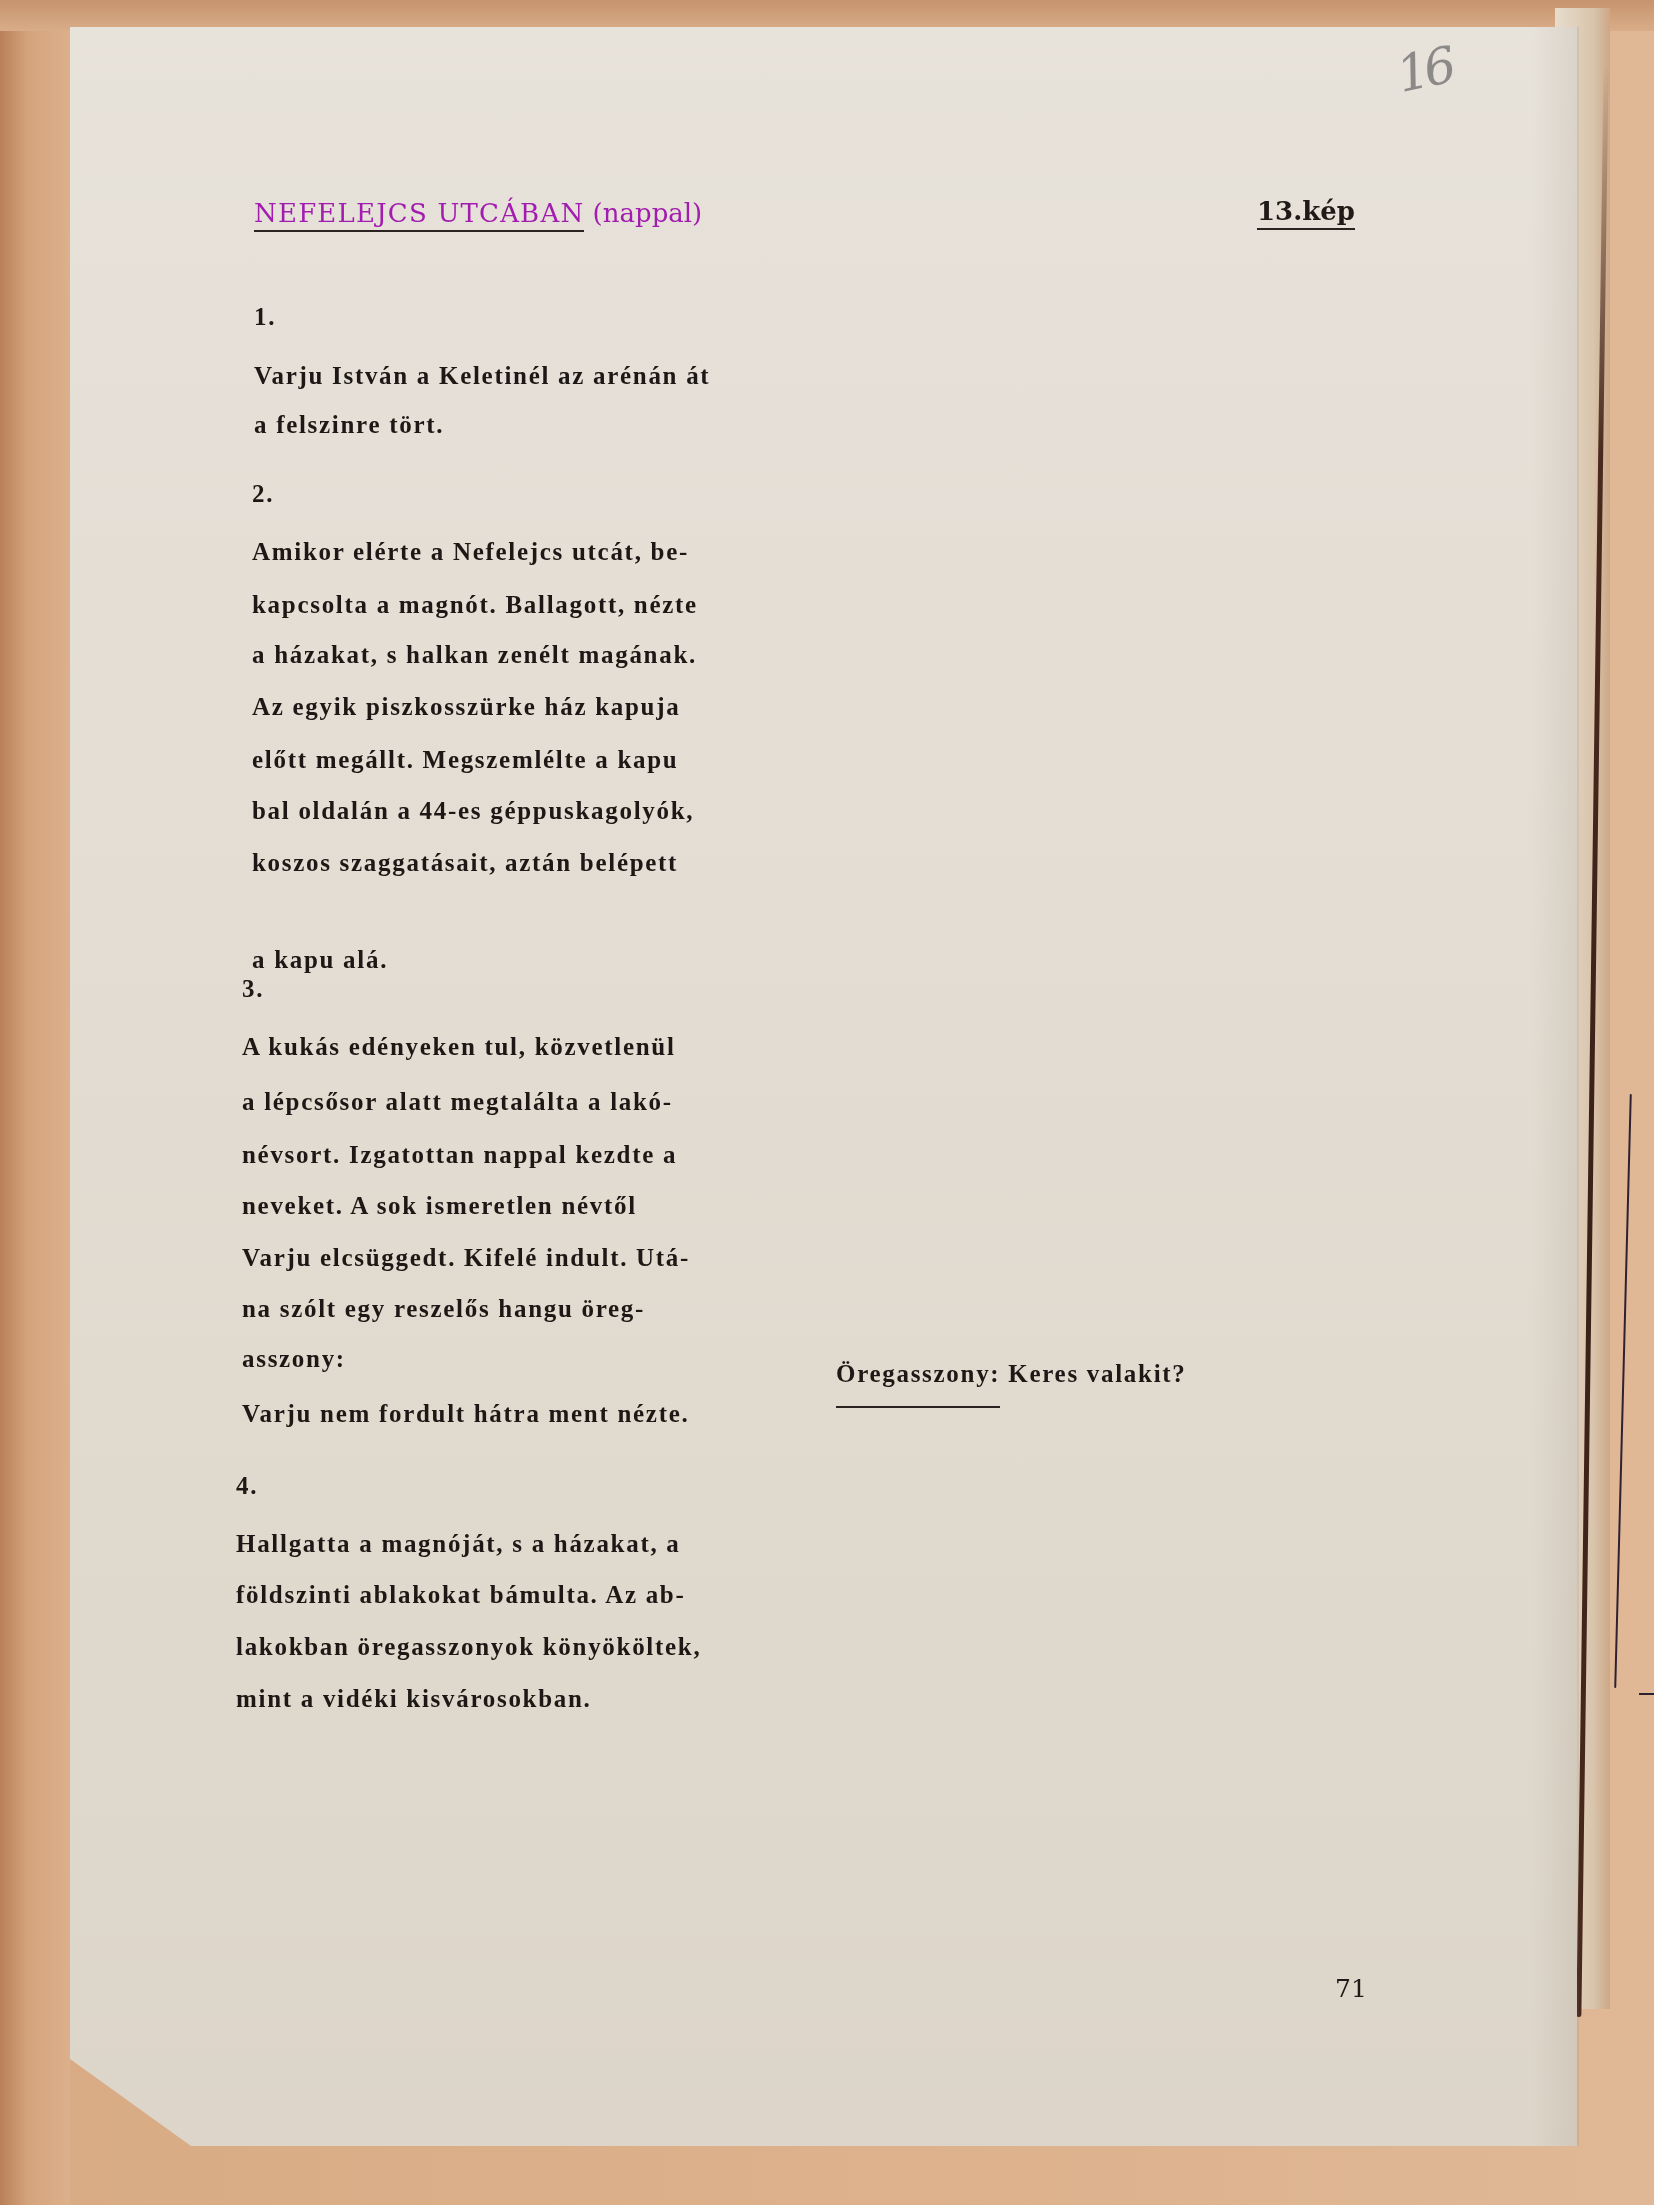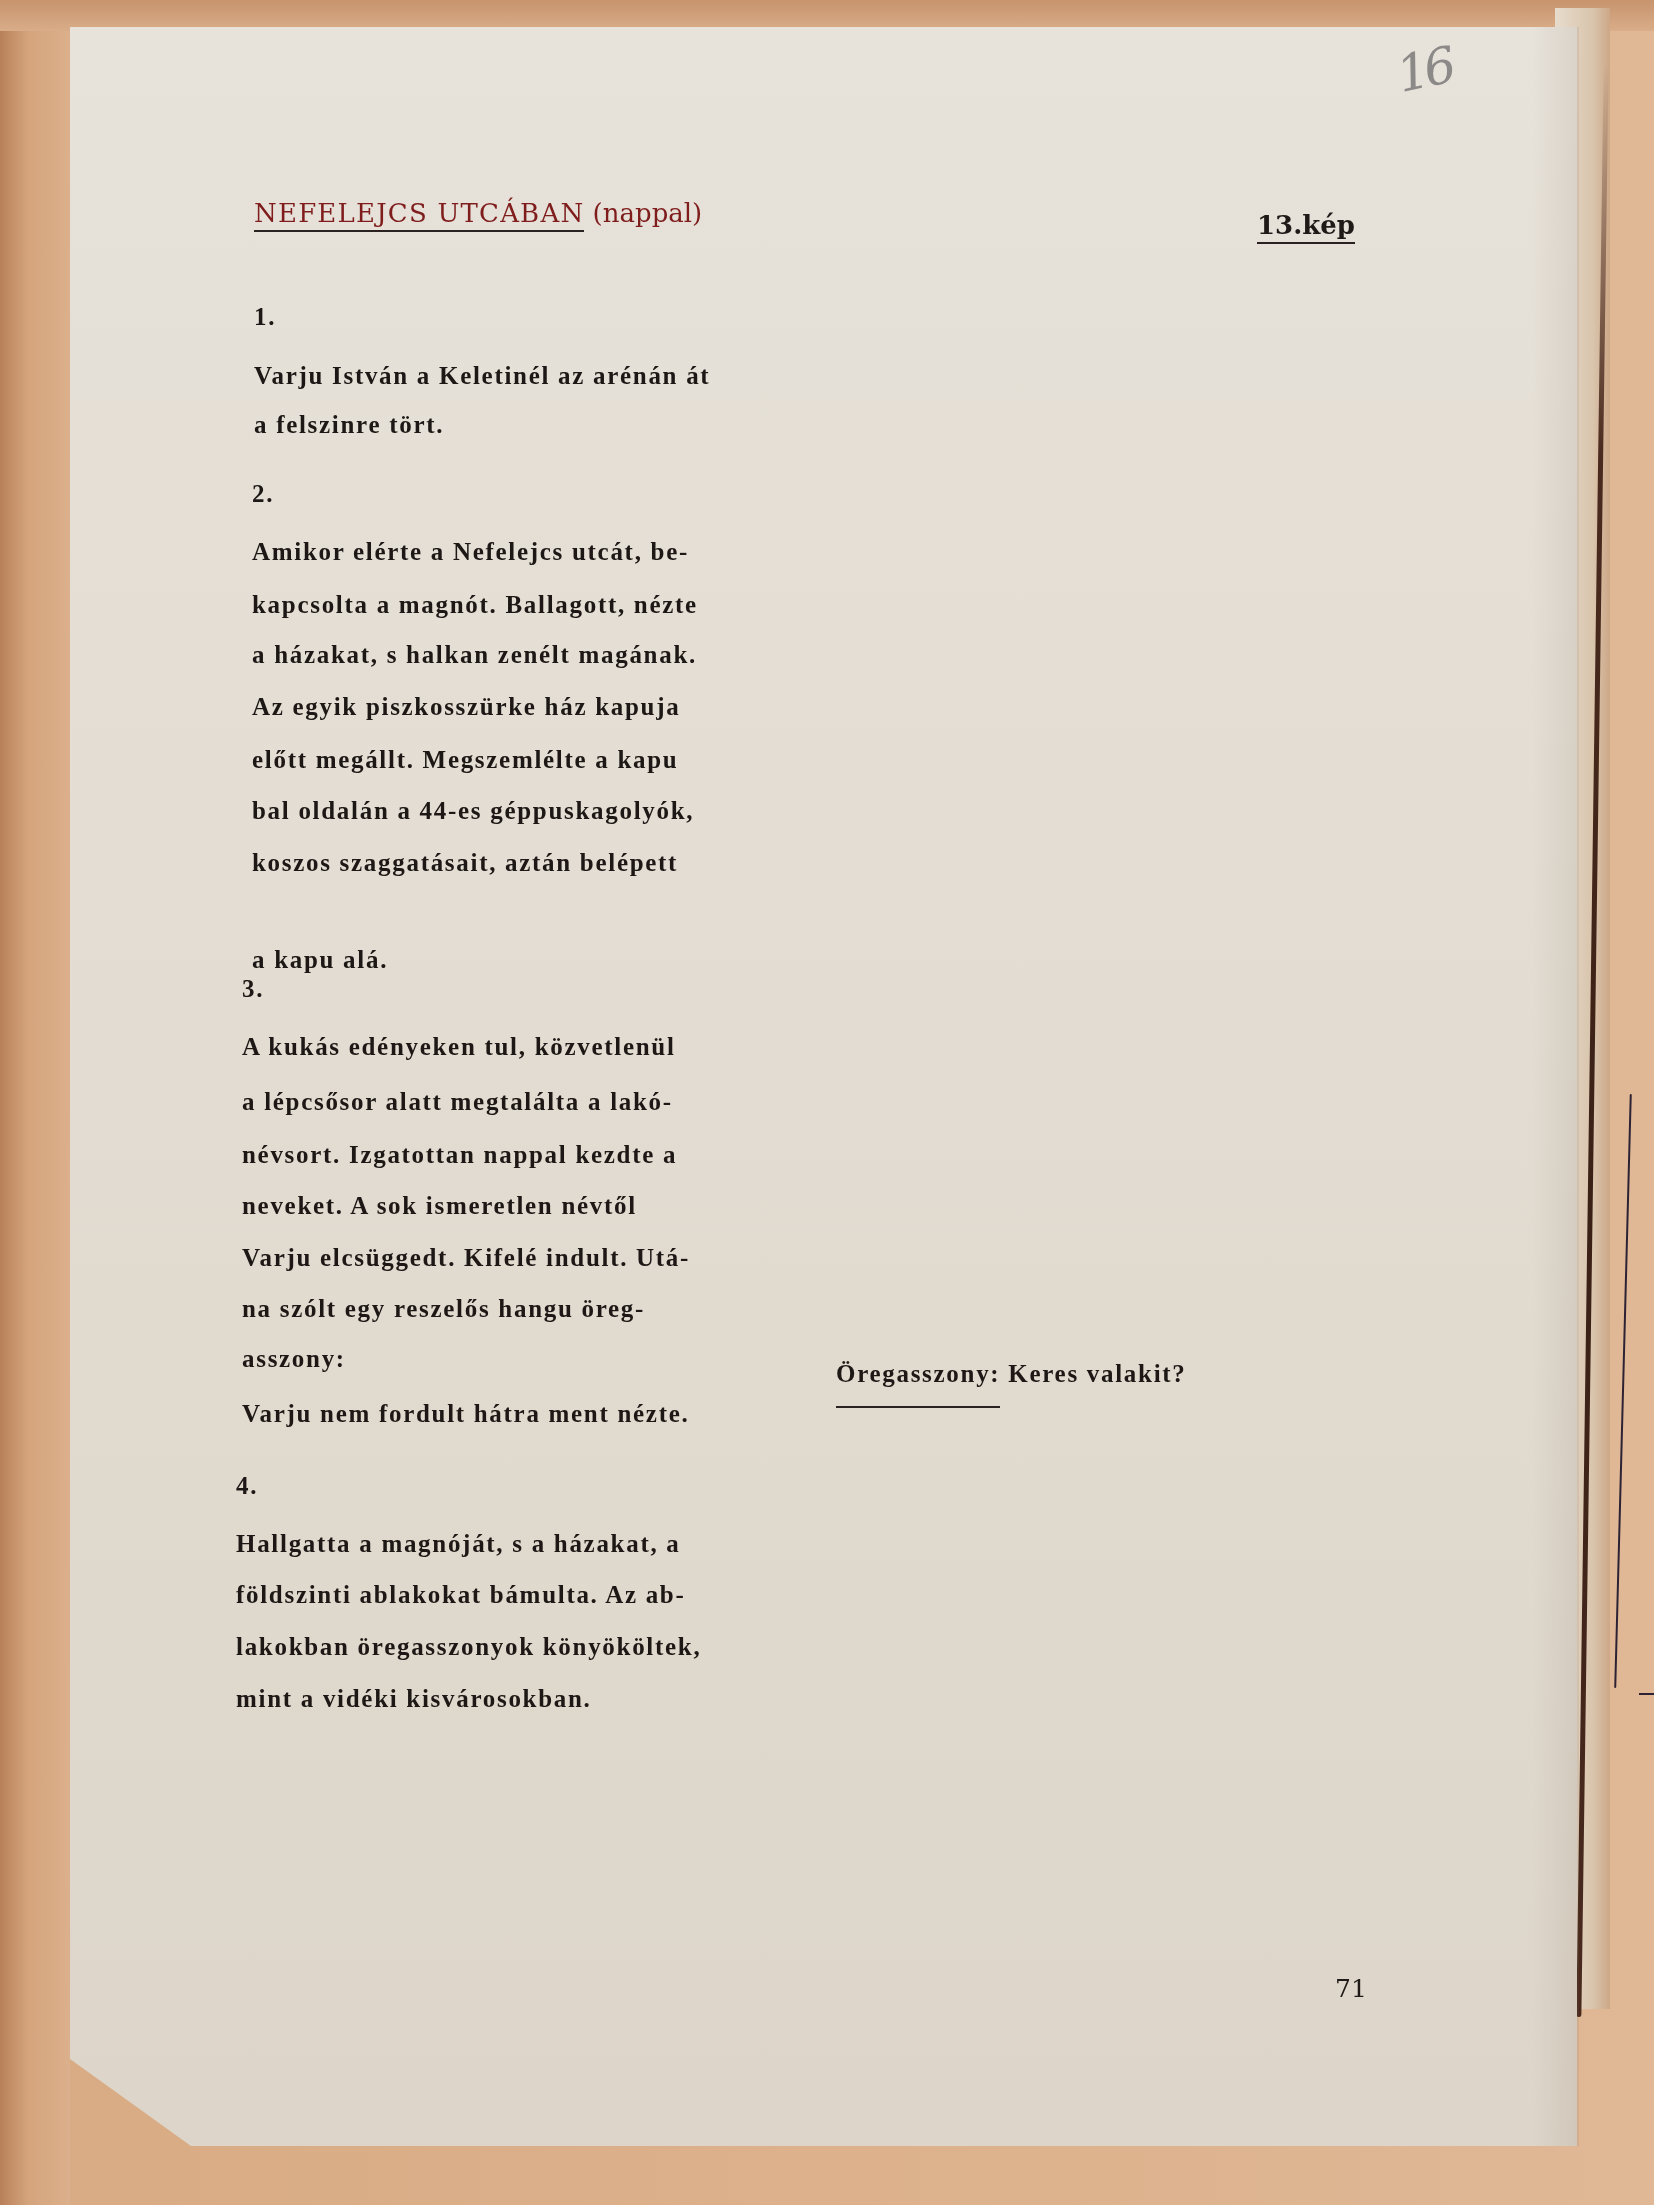--- a/index.html
+++ b/index.html
@@ -45,29 +45,29 @@
     pointer-events: none;
   }
   .handwritten-number {
     position: absolute; left: 1397px; top: 41px;
     font-family: "DejaVu Serif", serif; font-style: italic;
     font-size: 50px; color: #8c8a88; transform: rotate(-12deg);
     letter-spacing: -4.7px;
   }
   .scene-title {
     position: absolute; left: 254px; top: 198px;
-    font-family: "DejaVu Serif", serif; font-size: 26px; color: #7f1d1d;
+    font-family: "DejaVu Serif", serif; font-size: 26px; color: #a21caf;
     white-space: nowrap;
   }
   .scene-title .underlined {
     letter-spacing: 1.2px;
     border-bottom: 2.3px solid #2a2220; padding-bottom: 1.6px;
   }
   .scene-number {
-    position: absolute; left: 1257px; top: 210px;
+    position: absolute; left: 1257px; top: 196px;
     font-family: "DejaVu Serif", serif; font-size: 26px; color: #1f1a17;
     border-bottom: 2.3px solid #2a2220; padding-bottom: 1.6px; font-weight: bold;
   }
   .col {
     position: absolute; font-family: "Liberation Serif", "DejaVu Serif", serif;
     color: #1d1815; font-size: 25px; font-weight: bold; letter-spacing: 1.7px;
   }
   .num { font-size: 25px; font-weight: bold; }
   .line { white-space: nowrap; }
   .dialogue {

